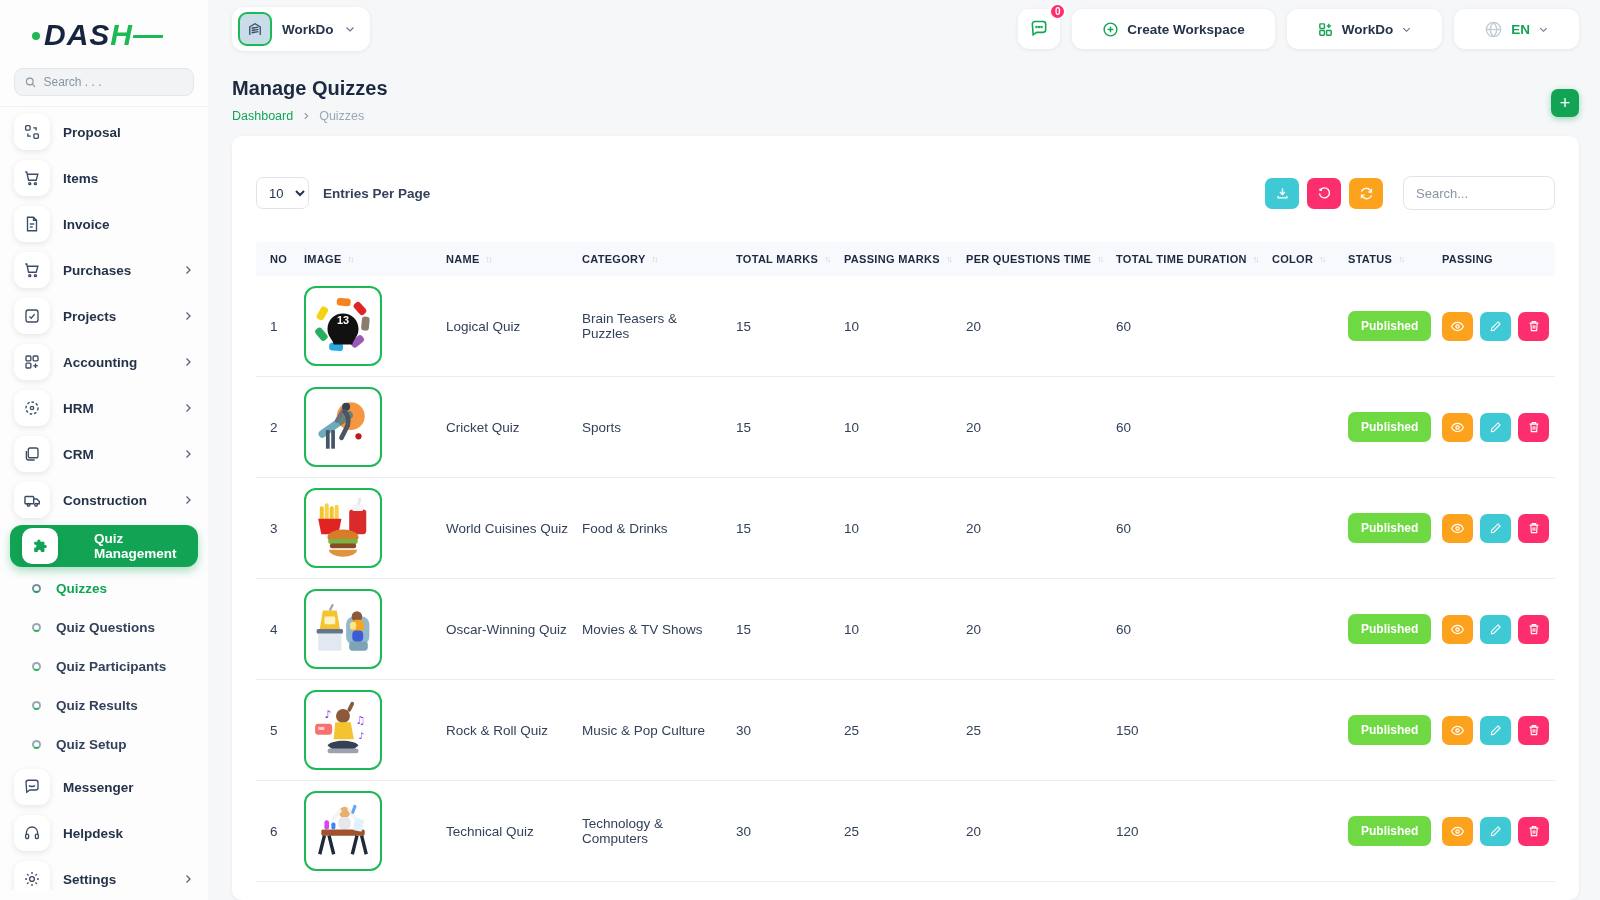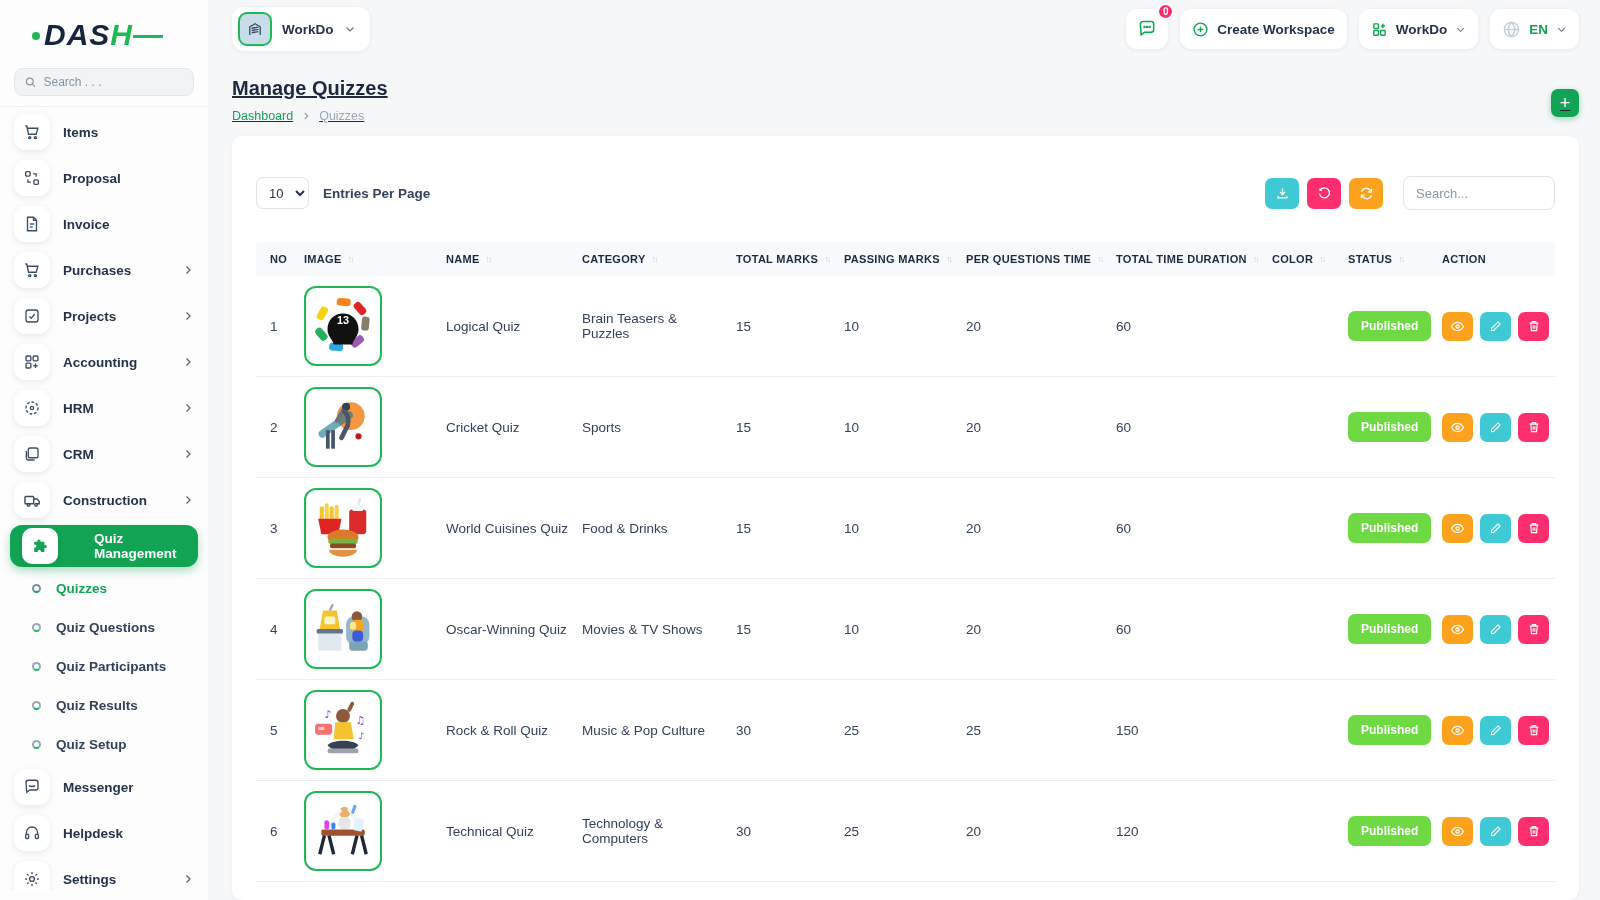--- a/index.html
+++ b/index.html
@@ -48,28 +48,28 @@
   
   .main { flex:1; padding:0 57px 0 24px; display:flex; flex-direction:column; }
   .topbar { display:flex; justify-content:space-between; align-items:center; margin-top:7px; }
   .ws-pill { background:#fff; border-radius:12px; box-shadow:0 1px 4px rgba(30,41,59,.08);
           display:flex; align-items:center; gap:10px; padding:5px 14px 5px 6px; height:44px; cursor:pointer; }
   .ws-icon { width:34px; height:34px; border-radius:9px; background:#c9dcea; border:2px solid #1db954;
           display:flex; align-items:center; justify-content:center; }
   .ws-name { font-size:13.5px; font-weight:700; color:#25334a; }
   .top-right { display:flex; gap:12px; align-items:center; }
   .top-btn { background:#fff; border-radius:11px; box-shadow:0 1px 4px rgba(30,41,59,.08);
-          height:40px; display:flex; align-items:center; gap:8px; padding:0 12px;
+          height:40px; display:flex; align-items:center; gap:8px; padding:0 30px;
           font-size:13.5px; font-weight:700; color:#25334a; cursor:pointer; position:relative; }
   .badge { position:absolute; top:-6px; right:-6px; background:#ff2d6b; color:#fff;
           font-size:10px; font-weight:700; width:17px; height:17px; border-radius:50%;
           display:flex; align-items:center; justify-content:center; border:2px solid #fff; }
   .en-label { color:#12a454; }
   
-  .page-head { display:flex; justify-content:space-between; align-items:flex-start; margin-top:26px;text-decoration:underline; }
+  .page-head { display:flex; justify-content:space-between; align-items:flex-start; margin-top:26px; }
   .page-title { font-size:20px; font-weight:800; color:#1c2940; }
   .breadcrumb { margin-top:9px; font-size:12.5px; display:flex; gap:8px; align-items:center; }
   .crumb-link { color:#12a454; cursor:pointer; }
   .crumb-cur { color:#9aa7b5; }
   .add-btn { width:28px; height:28px; background:#12a454; border:none; border-radius:7px; color:#fff;
           font-size:18px; line-height:1; cursor:pointer; display:flex; align-items:center; justify-content:center;
           box-shadow:0 2px 6px rgba(18,164,84,.4); margin-top:12px; }
   
   .card { background:#fff; border-radius:10px; box-shadow:0 1px 4px rgba(30,41,59,.06);
           margin-top:13px; flex:1; padding:40px 24px 10px 24px; }
@@ -133,38 +133,38 @@
         <circle cx="10" cy="10" r="7"></circle>
         <line x1="15.5" y1="15.5" x2="21" y2="21"></line>
       </svg>
     <input type="text" placeholder="Search . . ." style="">
   </div>
   <nav class="nav">
 
     <div class="nav-item">
       <span class="icon-box">
         <svg width="18" height="18" viewBox="0 0 24 24" fill="none" stroke="#3c4c63" stroke-width="1.8">
-            <path d="M3 4h2l2.4 11h10.2l2.2-8H6"></path>
-            <circle cx="9" cy="19.5" r="1.4"></circle>
-            <circle cx="16.5" cy="19.5" r="1.4"></circle>
-          </svg>
-      </span>
-      <span class="nav-label">Items</span>
-    </div>
-
-    <div class="nav-item">
-      <span class="icon-box">
-        <svg width="18" height="18" viewBox="0 0 24 24" fill="none" stroke="#3c4c63" stroke-width="1.8">
             <rect x="3.5" y="3.5" width="6" height="6" rx="1.5"></rect>
             <rect x="14.5" y="14.5" width="6" height="6" rx="1.5"></rect>
             <path d="M17.5 10V6.5h-4"></path>
             <path d="M6.5 14v3.5h4"></path>
           </svg>
       </span>
       <span class="nav-label">Proposal</span>
+    </div>
+
+    <div class="nav-item">
+      <span class="icon-box">
+        <svg width="18" height="18" viewBox="0 0 24 24" fill="none" stroke="#3c4c63" stroke-width="1.8">
+            <path d="M3 4h2l2.4 11h10.2l2.2-8H6"></path>
+            <circle cx="9" cy="19.5" r="1.4"></circle>
+            <circle cx="16.5" cy="19.5" r="1.4"></circle>
+          </svg>
+      </span>
+      <span class="nav-label">Items</span>
     </div>
 
     <div class="nav-item">
       <span class="icon-box">
         <svg width="18" height="18" viewBox="0 0 24 24" fill="none" stroke="#3c4c63" stroke-width="1.8">
             <path d="M6 3h8l4 4v14H6z"></path>
             <path d="M14 3v4h4"></path>
             <line x1="9" y1="12" x2="15" y2="12"></line>
             <line x1="9" y1="16" x2="13" y2="16"></line>
           </svg>
@@ -488,21 +488,21 @@
           </div>
         <div class="th c-col">
             <span>COLOR</span>
             <span class="sort">↑↓</span>
           </div>
         <div class="th c-stat">
             <span>STATUS</span>
             <span class="sort">↑↓</span>
           </div>
         <div class="th c-act">
-            <span>ACTION</span>
+            <span>PASSING</span>
           </div>
       </div>
 
       <div class="trow">
         <div class="td c-no">1</div>
         <div class="td c-img">
           <div class="qimg">
             <svg width="62" height="62" viewBox="0 0 40 40">
               <g>
                 <rect x="16" y="2" width="9" height="5" rx="2" fill="#f5841f" transform="rotate(4 20 4)"></rect>

